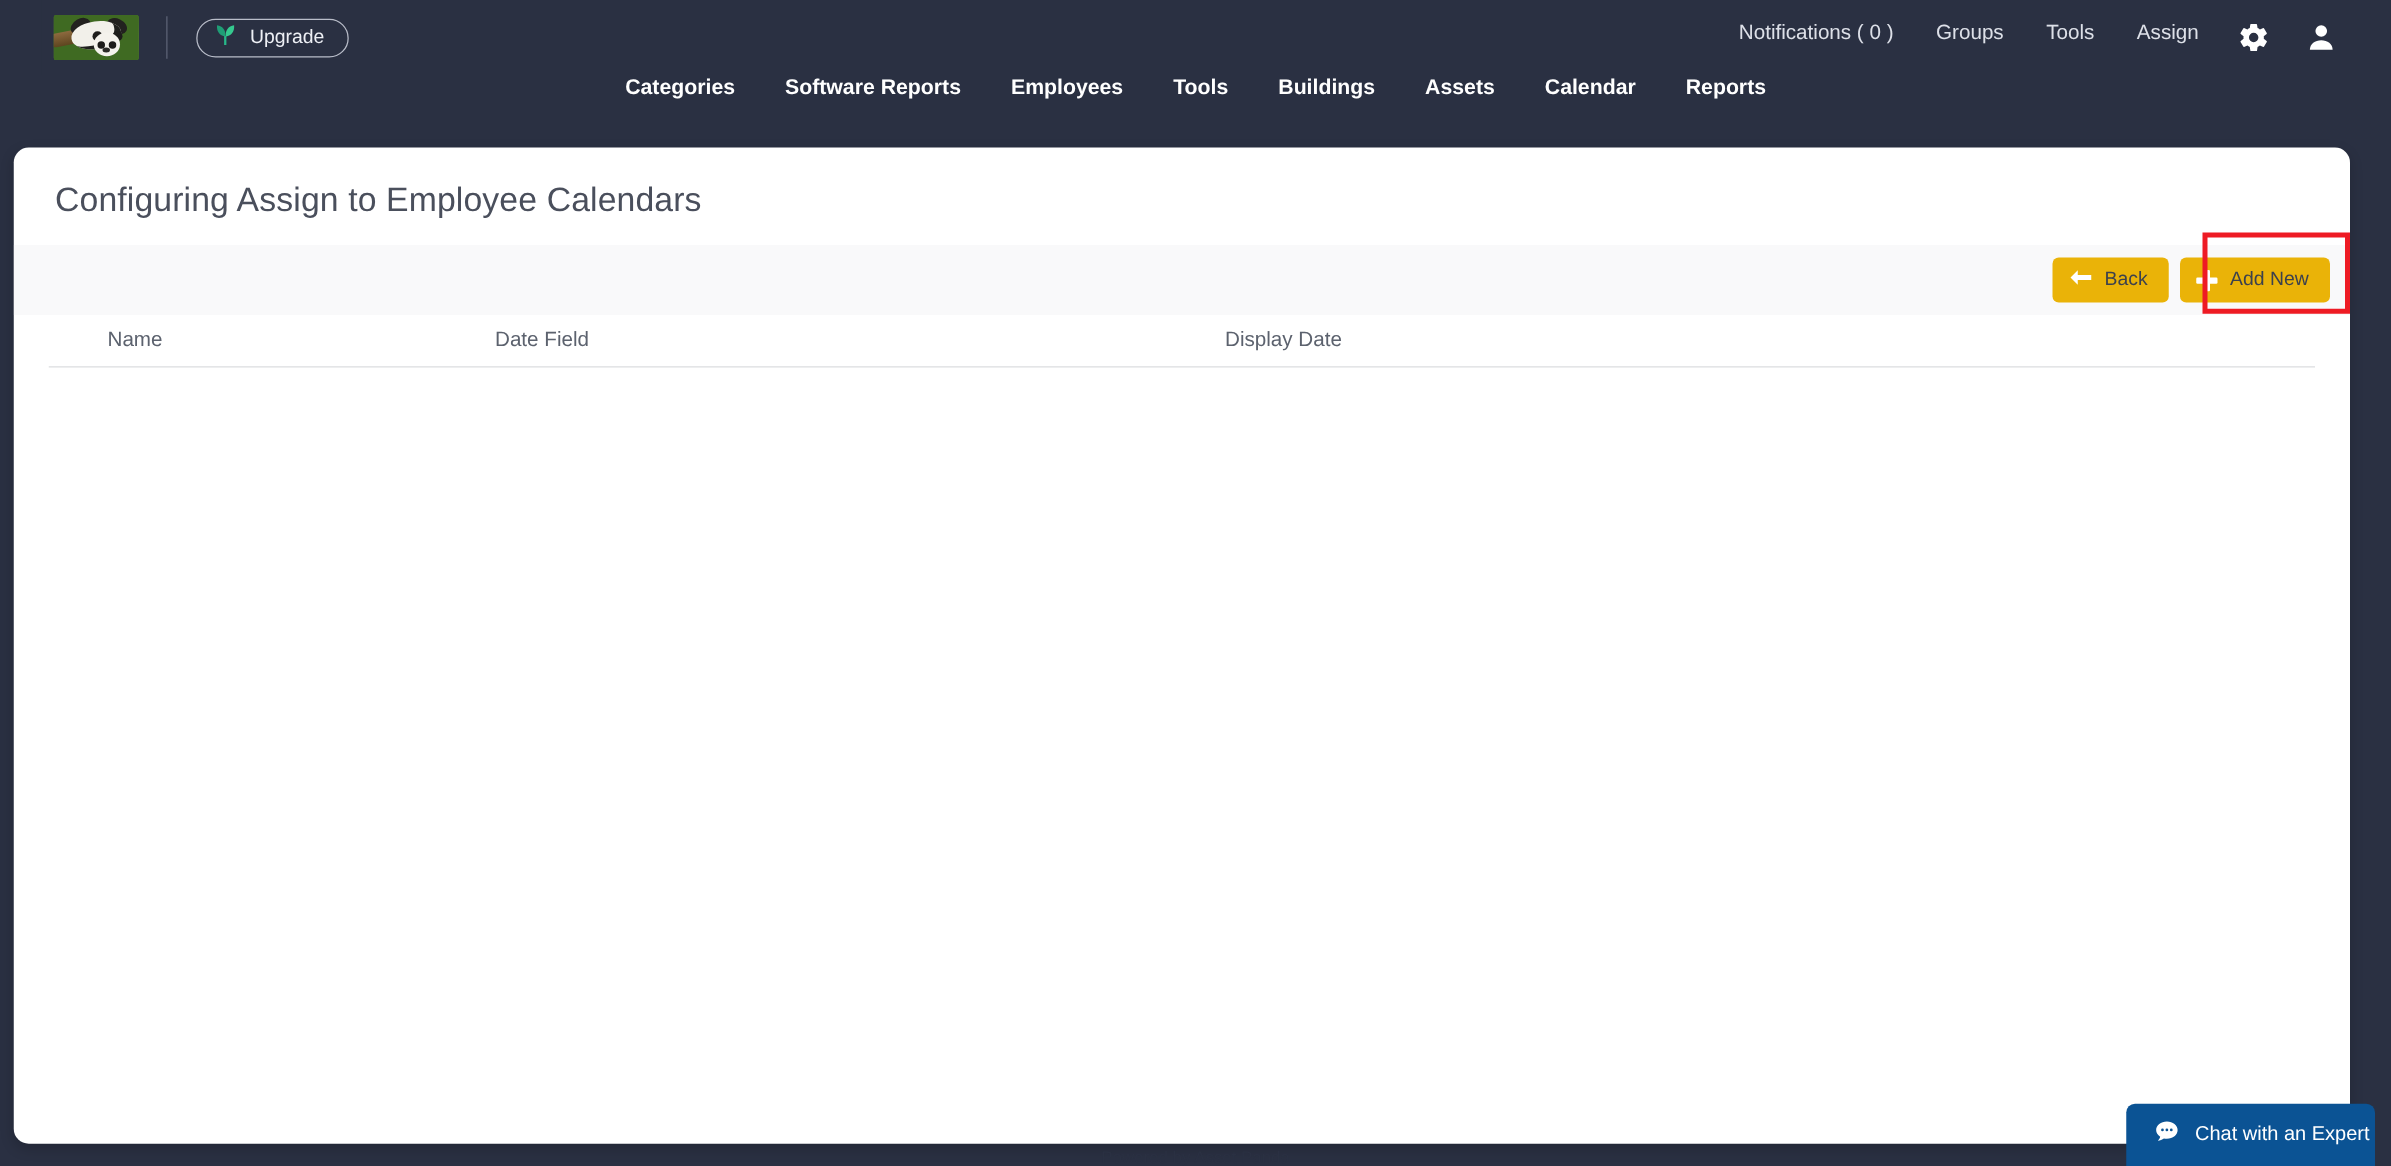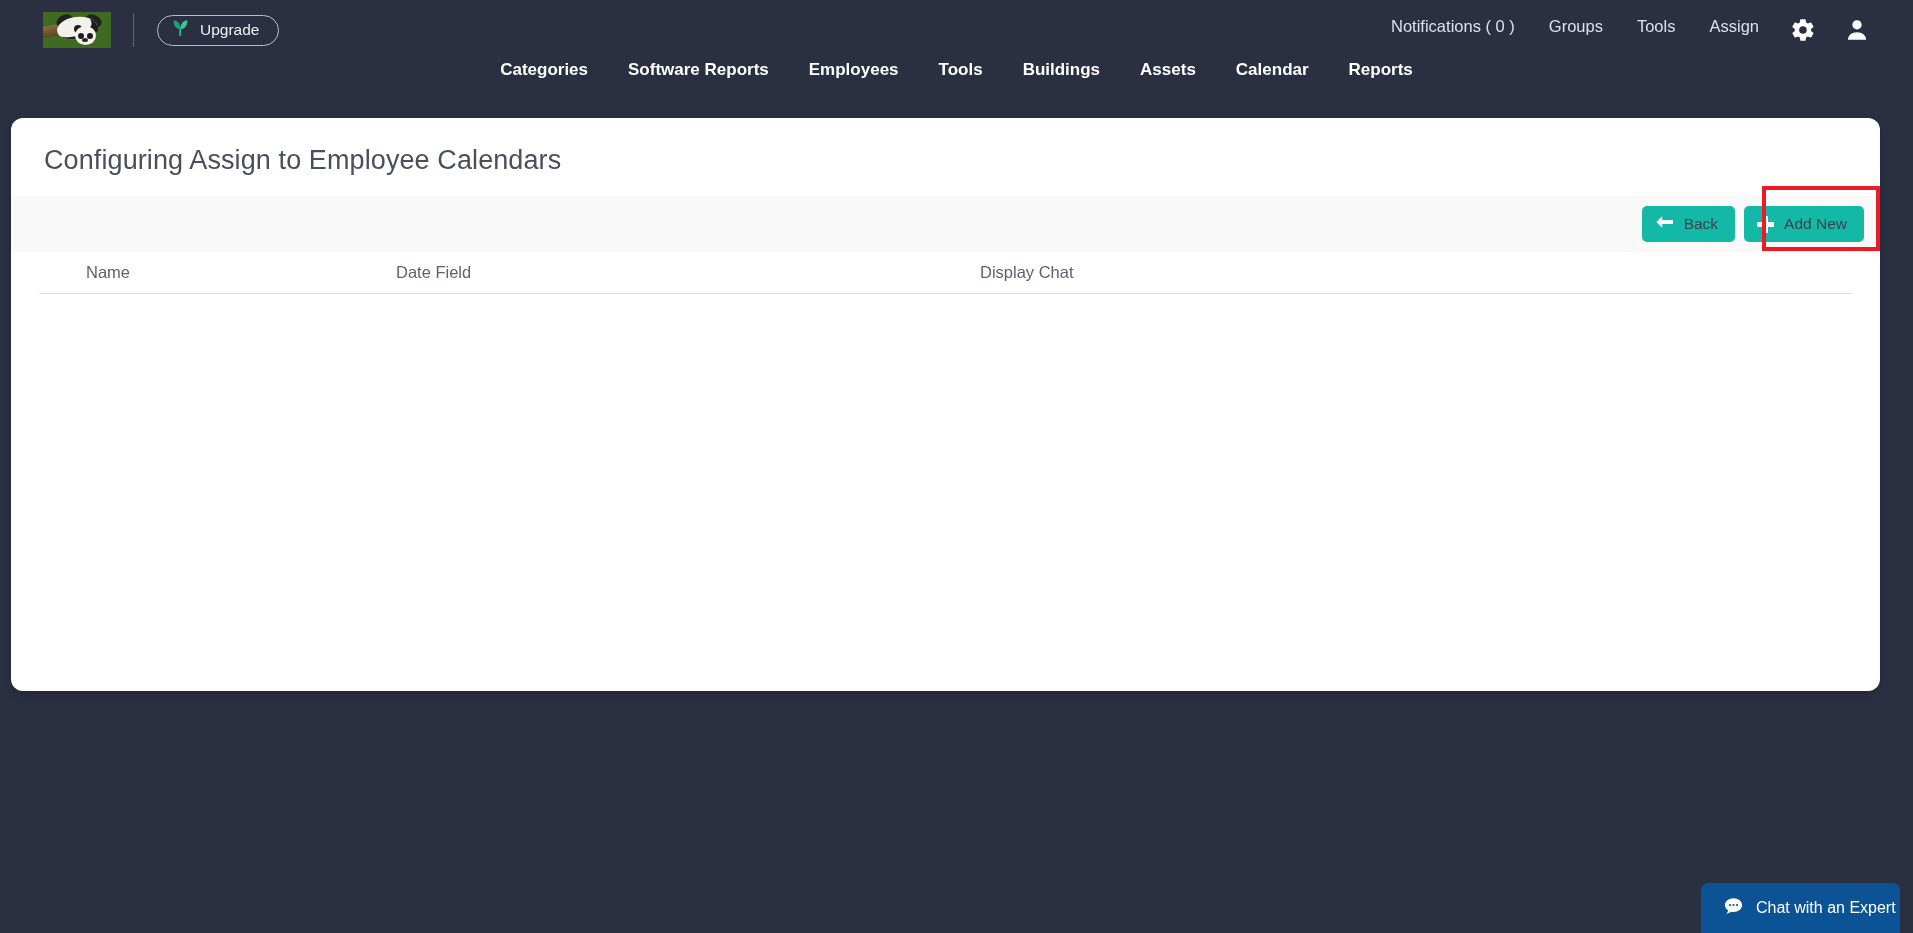--- a/index.html
+++ b/index.html
@@ -176,21 +176,21 @@
     white-space: nowrap;
     cursor: pointer;
   }
 
   
   .card {
     position: absolute;
     left: 11px;
     top: 118px;
     width: 1869px;
-    height: 573px;
+    height: 797px;
     background: #ffffff;
     border-radius: 12px;
     box-shadow: 0 4px 10px rgba(0,0,0,0.18);
     overflow: hidden;
   }
 
   .page-title {
     font-size: 27px;
     font-weight: 400;
     color: #4a4f5c;
@@ -209,21 +209,21 @@
     align-items: center;
     justify-content: flex-end;
     padding-right: 16px;
     gap: 9px;
   }
 
   .tb-btn {
     height: 36px;
     border: none;
     border-radius: 5px;
-    background: #14b8a6;
+    background: #eab308;
     color: #3c414d;
     font-size: 15.5px;
     display: flex;
     align-items: center;
     gap: 10px;
     padding: 0 17px 0 13px;
     cursor: pointer;
     font-family: "Liberation Sans", sans-serif;
   }
 
@@ -396,21 +396,21 @@
       <span>Add New</span>
     </button>
   </div>
 
   <div class="highlight-box"></div>
 
   <div class="tbl">
     <div class="tbl-head">
       <div class="th th-name">Name</div>
       <div class="th th-date">Date Field</div>
-      <div class="th th-display">Display Chat</div>
+      <div class="th th-display">Display Date</div>
     </div>
     <div class="tbl-body"></div>
   </div>
 
 </div>
 
 <div class="footer-note">Powered by Asset Panda</div>
 
 <div class="chat-widget">
   <span>

